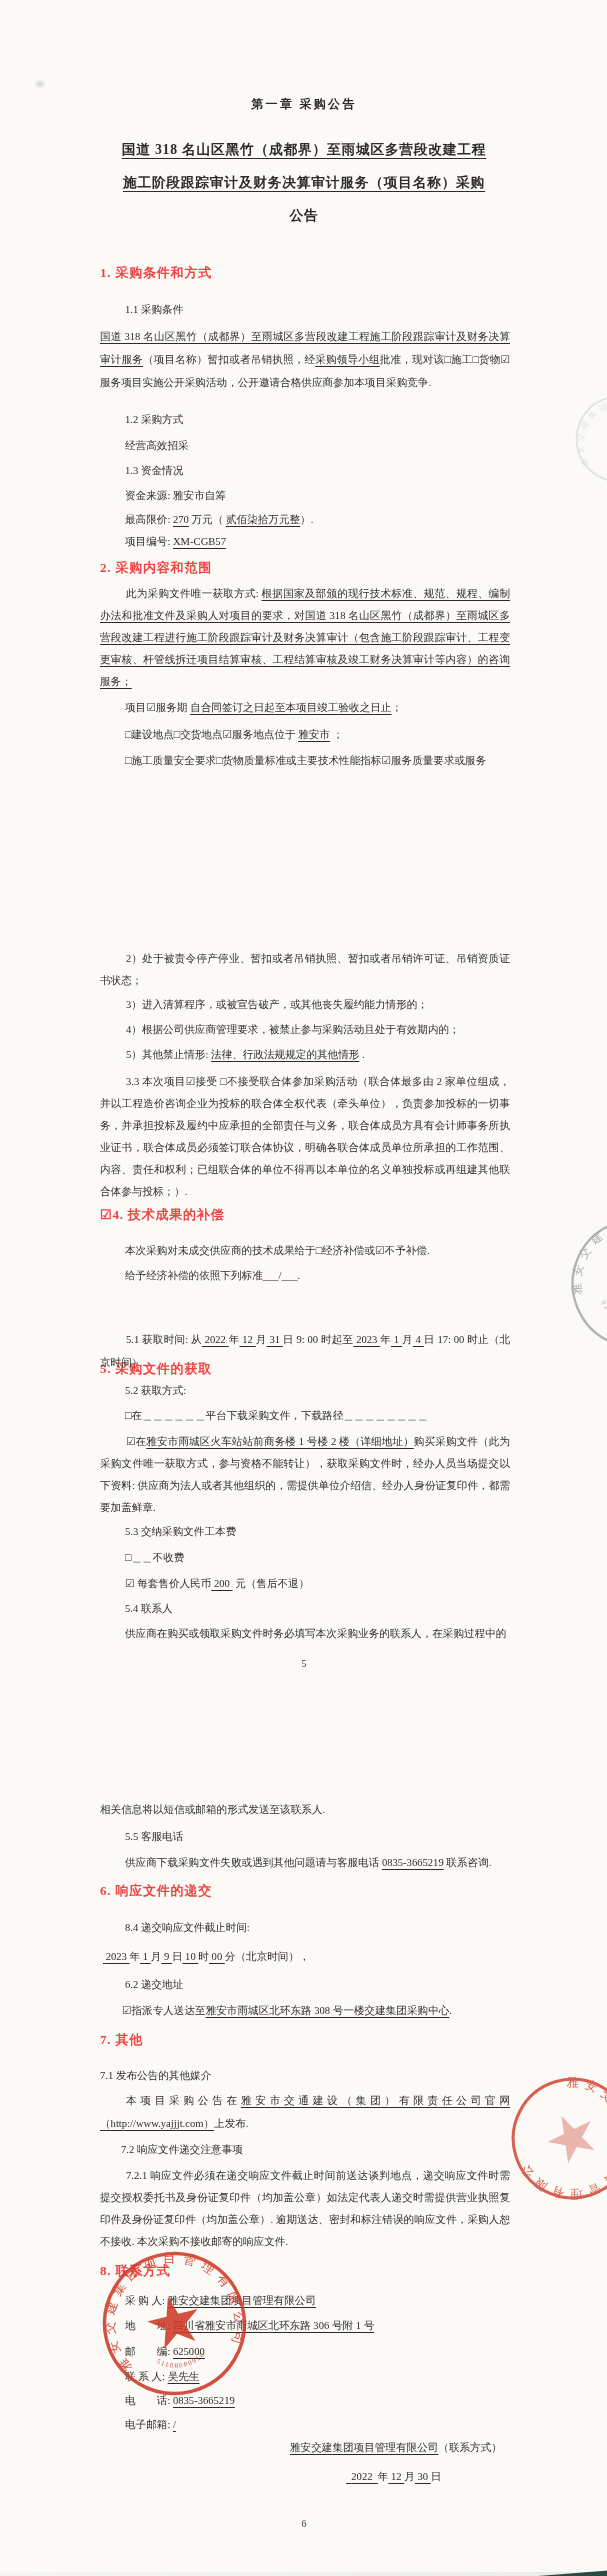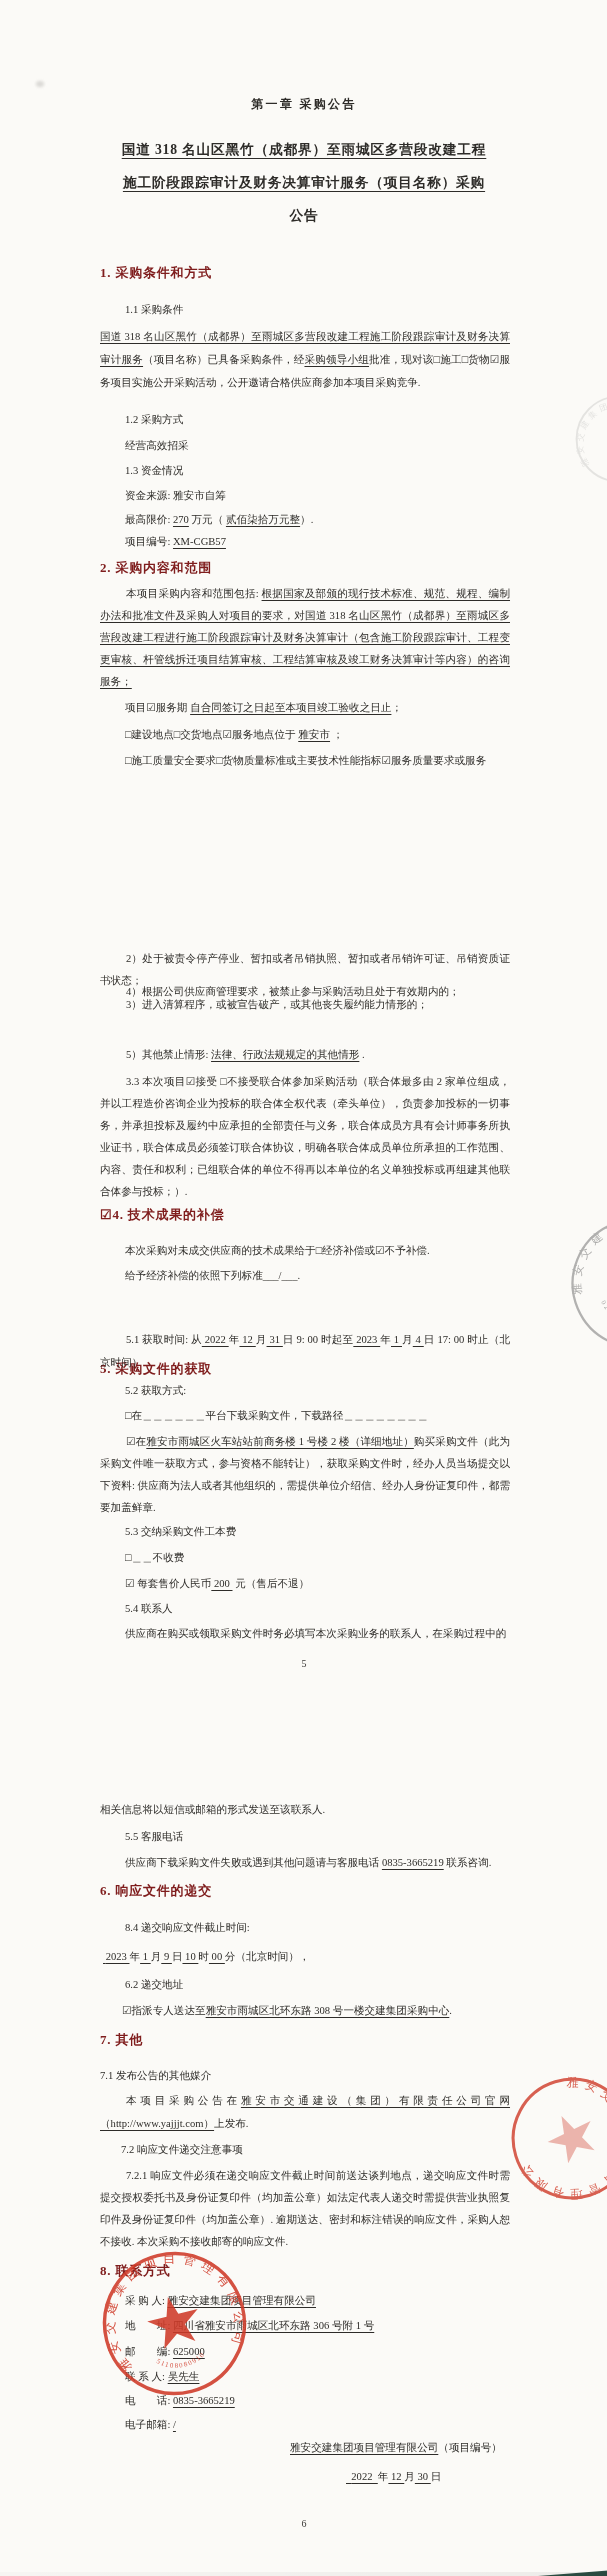--- a/index.html
+++ b/index.html
@@ -8,21 +8,21 @@
     background:#fbfaf7;
     font-family:"Liberation Serif","DejaVu Serif",serif;
     color:#2e2c29;
   }
   .abs{position:absolute;}
   .line{font-size:10.6px;line-height:15px;white-space:pre-wrap;}
   .para{font-size:10.6px;width:410px;text-align:justify;}
   .lh29{line-height:22px;}
   .lh30{line-height:23px;}
   .indent{text-indent:26px;}
-  .h{font-weight:bold;font-size:13px;color:#7f1d1d;letter-spacing:0.8px;}
+  .h{font-weight:bold;font-size:13px;color:#ef4444;letter-spacing:0.8px;}
   .center{left:0;width:608px;text-align:center;}
   .chapter{font-weight:bold;font-size:12px;letter-spacing:2.3px;}
   .title{font-weight:bold;font-size:13.7px;letter-spacing:0.8px;}
   .title .u, .title.ul{text-decoration:underline;text-underline-offset:3.8px;text-decoration-thickness:0.8px;}
   span.u{text-decoration:underline;text-underline-offset:3px;text-decoration-thickness:0.8px;}
   .pageno{font-size:10px;color:#3a3836;}
   .stamp{position:absolute;pointer-events:none;}
   .teal-wedge{
     position:absolute;right:0;bottom:0;width:70px;height:6px;
     background:#2c4f44;clip-path:polygon(0 100%,100% 10%,100% 100%);
@@ -40,38 +40,38 @@
 <div class="smudge"></div>
 
 <div class="abs center chapter" style="top:96px">第一章  采购公告</div>
 
 <div class="abs center title ul" style="top:141px">国道 318 名山区黑竹（成都界）至雨城区多营段改建工程</div>
 <div class="abs center title ul" style="top:174px">施工阶段跟踪审计及财务决算审计服务（项目名称）采购</div>
 <div class="abs center title" style="top:207px">公告</div>
 
 <div class="abs h" style="left:100px;top:264px">1. 采购条件和方式</div>
 <div class="abs line" style="left:125px;top:302px">1.1 采购条件</div>
-<div class="abs para lh30" style="left:100px;top:325px"><span class="u">国道 318 名山区黑竹（成都界）至雨城区多营段改建工程施工阶段跟踪审计及财务决算审计服务</span><span>（项目名称）已具备采购条件，经</span><span class="u">采购领导小组</span><span>批准，现对该□施工□货物☑服务项目实施公开采购活动，公开邀请合格供应商参加本项目采购竞争.</span></div>
+<div class="abs para lh30" style="left:100px;top:325px"><span class="u">国道 318 名山区黑竹（成都界）至雨城区多营段改建工程施工阶段跟踪审计及财务决算审计服务</span><span>（项目名称）暂扣或者吊销执照，经</span><span class="u">采购领导小组</span><span>批准，现对该□施工□货物☑服务项目实施公开采购活动，公开邀请合格供应商参加本项目采购竞争.</span></div>
 
 <div class="abs line" style="left:125px;top:412px">1.2 采购方式</div>
 <div class="abs line" style="left:125px;top:438px">经营高效招采</div>
 <div class="abs line" style="left:125px;top:463px">1.3 资金情况</div>
 <div class="abs line" style="left:125px;top:488px">资金来源: 雅安市自筹</div>
 <div class="abs line" style="left:125px;top:512px"><span>最高限价: </span><span class="u">270</span><span> 万元（ </span><span class="u">贰佰柒拾万元整</span><span>）.</span></div>
 <div class="abs line" style="left:125px;top:534px"><span>项目编号: </span><span class="u">XM-CGB57</span></div>
 
 <div class="abs h" style="left:100px;top:559px">2. 采购内容和范围</div>
-<div class="abs para lh29 indent" style="left:100px;top:583px"><span>本项目采购内容和范围包括: </span><span class="u">根据国家及部颁的现行技术标准、规范、规程、编制办法和批准文件及采购人对项目的要求，对国道 318 名山区黑竹（成都界）至雨城区多营段改建工程进行施工阶段跟踪审计及财务决算审计（包含施工阶段跟踪审计、工程变更审核、杆管线拆迁项目结算审核、工程结算审核及竣工财务决算审计等内容）的咨询服务；</span></div>
+<div class="abs para lh29 indent" style="left:100px;top:583px"><span>此为采购文件唯一获取方式: </span><span class="u">根据国家及部颁的现行技术标准、规范、规程、编制办法和批准文件及采购人对项目的要求，对国道 318 名山区黑竹（成都界）至雨城区多营段改建工程进行施工阶段跟踪审计及财务决算审计（包含施工阶段跟踪审计、工程变更审核、杆管线拆迁项目结算审核、工程结算审核及竣工财务决算审计等内容）的咨询服务；</span></div>
 <div class="abs line" style="left:125px;top:700px"><span>项目☑服务期 </span><span class="u">自合同签订之日起至本项目竣工验收之日止</span><span>；</span></div>
 <div class="abs line" style="left:125px;top:727px"><span>□建设地点□交货地点☑服务地点位于 </span><span class="u">雅安市</span><span> ；</span></div>
 <div class="abs line" style="left:125px;top:753px">□施工质量安全要求□货物质量标准或主要技术性能指标☑服务质量要求或服务</div>
 
 <div class="abs para lh29 indent" style="left:100px;top:948px">2）处于被责令停产停业、暂扣或者吊销执照、暂扣或者吊销许可证、吊销资质证书状态；</div>
 <div class="abs line" style="left:126px;top:997px">3）进入清算程序，或被宣告破产，或其他丧失履约能力情形的；</div>
-<div class="abs line" style="left:126px;top:984px">4）根据公司供应商管理要求，被禁止参与采购活动且处于有效期内的；</div>
+<div class="abs line" style="left:126px;top:1022px">4）根据公司供应商管理要求，被禁止参与采购活动且处于有效期内的；</div>
 <div class="abs line" style="left:126px;top:1047px"><span>5）其他禁止情形: </span><span class="u">法律、行政法规规定的其他情形</span><span> .</span></div>
 <div class="abs para lh29 indent" style="left:100px;top:1071px">3.3 本次项目☑接受 □不接受联合体参加采购活动（联合体最多由 2 家单位组成，并以工程造价咨询企业为投标的联合体全权代表（牵头单位），负责参加投标的一切事务，并承担投标及履约中应承担的全部责任与义务，联合体成员方具有会计师事务所执业证书，联合体成员必须签订联合体协议，明确各联合体成员单位所承担的工作范围、内容、责任和权利；已组联合体的单位不得再以本单位的名义单独投标或再组建其他联合体参与投标；）.</div>
 
 <div class="abs h" style="left:100px;top:1206px">☑4. 技术成果的补偿</div>
 <div class="abs line" style="left:125px;top:1243px">本次采购对未成交供应商的技术成果给于□经济补偿或☑不予补偿.</div>
 <div class="abs line" style="left:125px;top:1268px">给予经济补偿的依照下列标准___/___.</div>
 
 <div class="abs h" style="left:100px;top:1360px">5.  采购文件的获取</div>
 <div class="abs para lh30 indent" style="left:100px;top:1328px"><span>5.1 获取时间: 从</span><span class="u"> 2022 </span><span>年</span><span class="u"> 12 </span><span>月</span><span class="u"> 31 </span><span>日 9: 00 时起至</span><span class="u"> 2023 </span><span>年</span><span class="u"> 1 </span><span>月</span><span class="u"> 4 </span><span>日 17: 00 时止（北京时间）</span></div>
 <div class="abs line" style="left:125px;top:1383px">5.2 获取方式:</div>
@@ -101,21 +101,21 @@
 <div class="abs para lh29 indent" style="left:100px;top:2165px">7.2.1 响应文件必须在递交响应文件截止时间前送达谈判地点，递交响应文件时需提交授权委托书及身份证复印件（均加盖公章）如法定代表人递交时需提供营业执照复印件及身份证复印件（均加盖公章）. 逾期送达、密封和标注错误的响应文件，采购人恕不接收. 本次采购不接收邮寄的响应文件.</div>
 
 <div class="abs h" style="left:100px;top:2262px">8.  联系方式</div>
 <div class="abs line" style="left:125px;top:2293px"><span>采 购 人: </span><span class="u">雅安交建集团项目管理有限公司</span></div>
 <div class="abs line" style="left:125px;top:2318px"><span>地　　址: </span><span class="u">四川省雅安市雨城区北环东路 306 号附 1 号</span></div>
 <div class="abs line" style="left:125px;top:2344px"><span>邮　　编: </span><span class="u">625000</span></div>
 <div class="abs line" style="left:125px;top:2369px"><span>联 系 人: </span><span class="u">吴先生</span></div>
 <div class="abs line" style="left:125px;top:2393px"><span>电　　话: </span><span class="u">0835-3665219</span></div>
 <div class="abs line" style="left:125px;top:2417px"><span>电子邮箱: </span><span class="u">/</span></div>
 
-<div class="abs line" style="left:290px;top:2440px"><span class="u">雅安交建集团项目管理有限公司</span><span>（项目编号）</span></div>
+<div class="abs line" style="left:290px;top:2440px"><span class="u">雅安交建集团项目管理有限公司</span><span>（联系方式）</span></div>
 <div class="abs line" style="left:346px;top:2469px"><span class="u">  2022  </span><span>年</span><span class="u"> 12 </span><span>月</span><span class="u"> 30 </span><span>日</span></div>
 <div class="abs center pageno" style="top:2518px">6</div>
 
 <svg class="stamp" style="left:572px;top:392px" width="94" height="94" viewBox="0 0 124 124">
   <g opacity="0.20">
     <circle cx="62" cy="62" r="56" fill="none" stroke="#8a8a8a" stroke-width="2.5"></circle>
     <path id="arc-f" d="M 23,96 A 48,48 0 1 1 101,96" fill="none"></path>
     <text fill="#8a8a8a" font-size="11" letter-spacing="5">
       <textPath href="#arc-f">雅安交建集团项目管理有限公司</textPath>
     </text>

